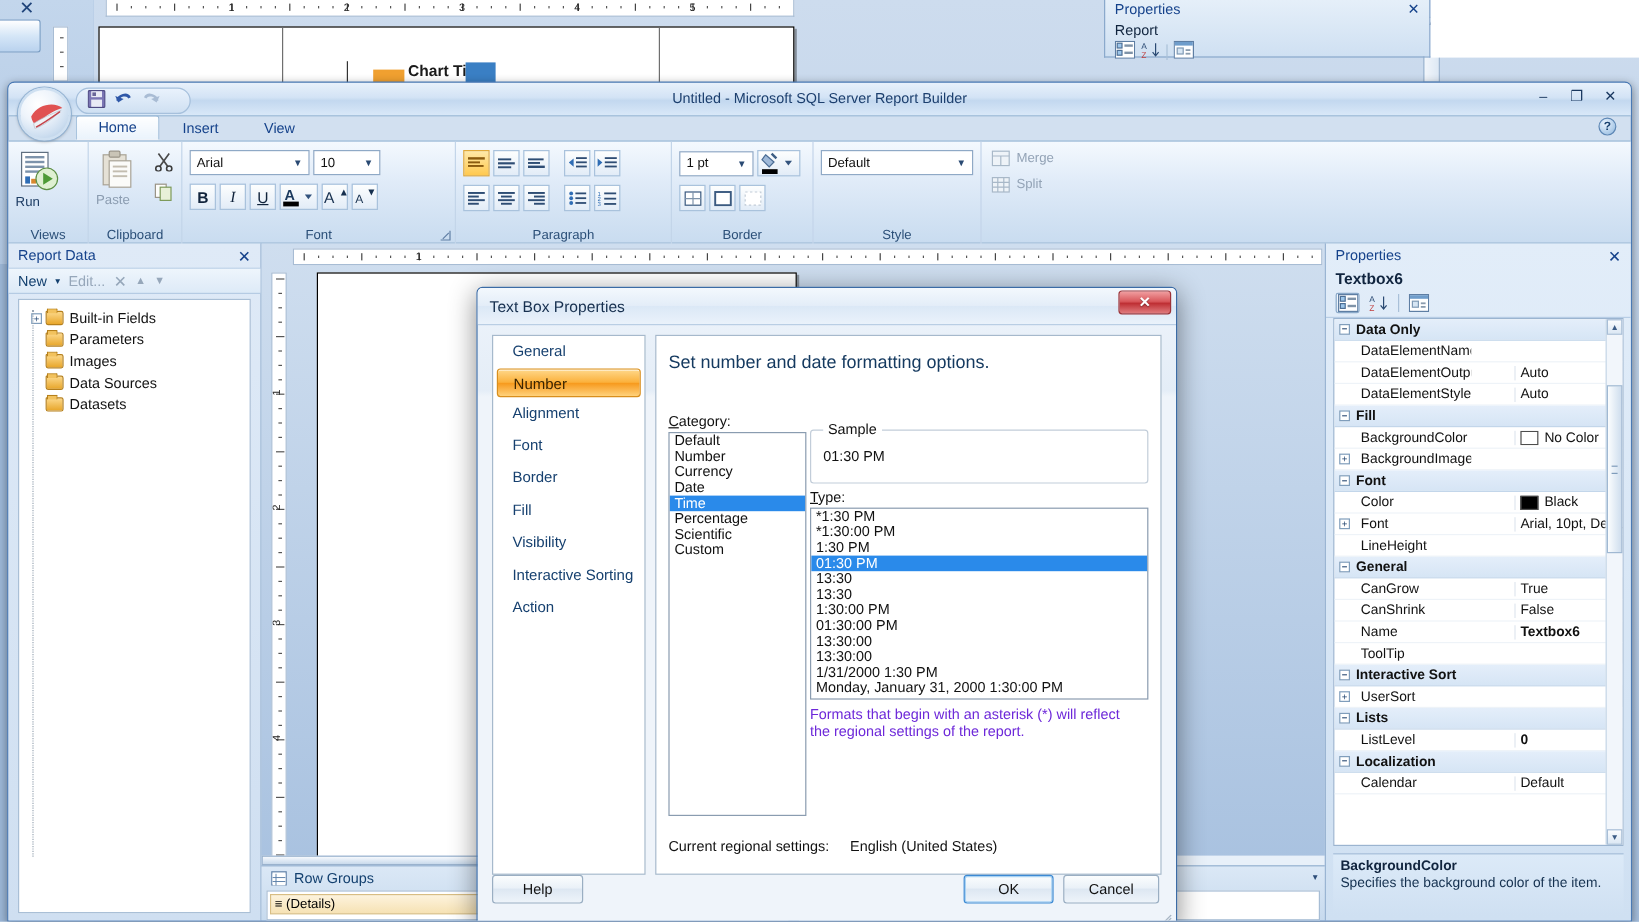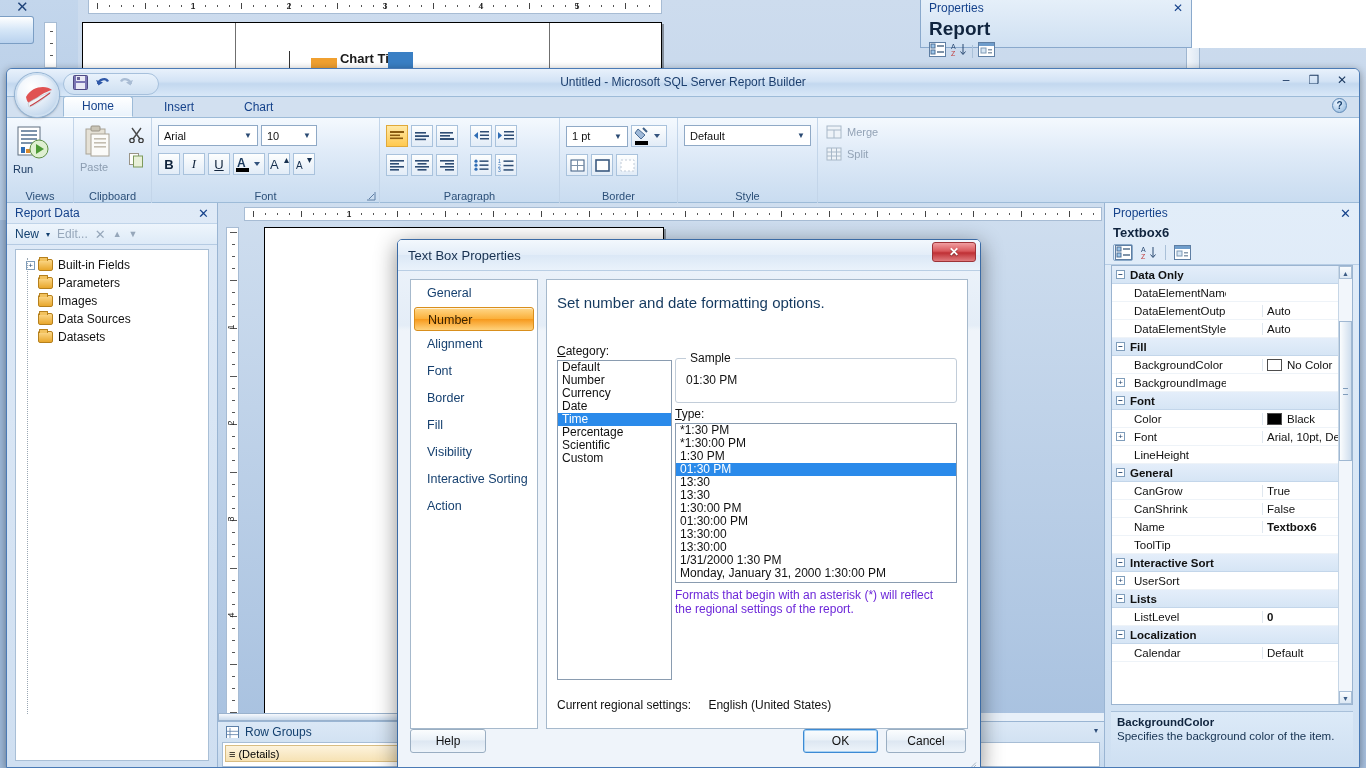--- a/index.html
+++ b/index.html
@@ -63,21 +63,21 @@
   .bg-chart-bar { position: absolute; bottom: 0; }
   .bg-props-panel {
     position: absolute; right: 174px; top: 0; width: 272px; height: 48px;
     background: linear-gradient(to bottom,#e5eff9 0%,#cfe0f2 100%);
     border: 1px solid #8aa9cc; border-top: none;
   }
   .bg-props-hdr {
     display: flex; align-items: center; justify-content: space-between;
     padding: 1px 8px 0 8px; color: #15428b; font-size: 12px;
   }
-  .bg-props-sub { padding: 3px 8px 0 8px; font-weight: bold; font-size: 19px; color: #10243e; }
+  .bg-props-sub { padding: 3px 8px 0 8px; font-weight: normal; font-size: 12px; color: #10243e; }
   .bg-props-tools { display: flex; gap: 5px; align-items: center; padding: 2px 8px; }
   .bg-scroll-up {
     position: absolute; right: 166px; top: 14px; width: 14px; height: 55px;
     background: linear-gradient(to right,#f2f6fb,#dde8f4); border: 1px solid #9fb6d0;
   }
   .bg-scroll-arrow { text-align: center; font-size: 7px; color: #3c5c86; line-height: 10px; }
   .bg-right-white {
     position: absolute; right: 0; top: 0; width: 174px; height: 48px; background: #fff;
   }
 
@@ -116,21 +116,21 @@
   .qat {
     position: absolute; left: 56px; top: 4px; height: 22px; width: 96px;
     background: linear-gradient(to bottom,#e9f2fc,#cfe0f2);
     border: 1px solid #a6c0dc; border-radius: 11px;
     display: flex; align-items: center; gap: 7px; padding-left: 9px; z-index: 5;
   }
 
   
   .ribbon-tabs {
     position: relative; height: 20px; padding-left: 56px;
-    display: flex; align-items: flex-end; gap: 12px;
+    display: flex; align-items: flex-end; gap: 0px;
   }
   .rtab {
     padding: 2px 18px 3px 18px; font-size: 12px; color: #15428b;
     border: 1px solid transparent; border-bottom: none;
   }
   .rtab.active {
     background: linear-gradient(to bottom,#ffffff,#eaf3fc);
     border: 1px solid #9dbbd8; border-bottom: 1px solid #fdfdfd;
     border-radius: 3px 3px 0 0; color: #15428b;
   }
@@ -605,21 +605,21 @@
       <svg width="16" height="15">
           <path d="M13 9 C12 4, 5 2.5, 3 6.5" stroke="#a9bcd4" stroke-width="2.3" fill="none"></path>
           <path d="M15 5 L12.5 10.5 L8 7.5 Z" fill="#a9bcd4"></path>
         </svg>
     </span>
   </div>
 
   <div class="ribbon-tabs">
     <div class="rtab active">Home</div>
     <div class="rtab">Insert</div>
-    <div class="rtab">Chart</div>
+    <div class="rtab">View</div>
     <div class="help-q">?</div>
   </div>
 
   <div class="ribbon">
 
     <div class="rgroup" style="width:66px">
       <div class="bigbtn">
         <svg width="38" height="36">
           <rect x="5" y="2" width="22" height="28" fill="#fff" stroke="#5f6f80"></rect>
           <rect x="8" y="5" width="16" height="2" fill="#7d93ab"></rect>

